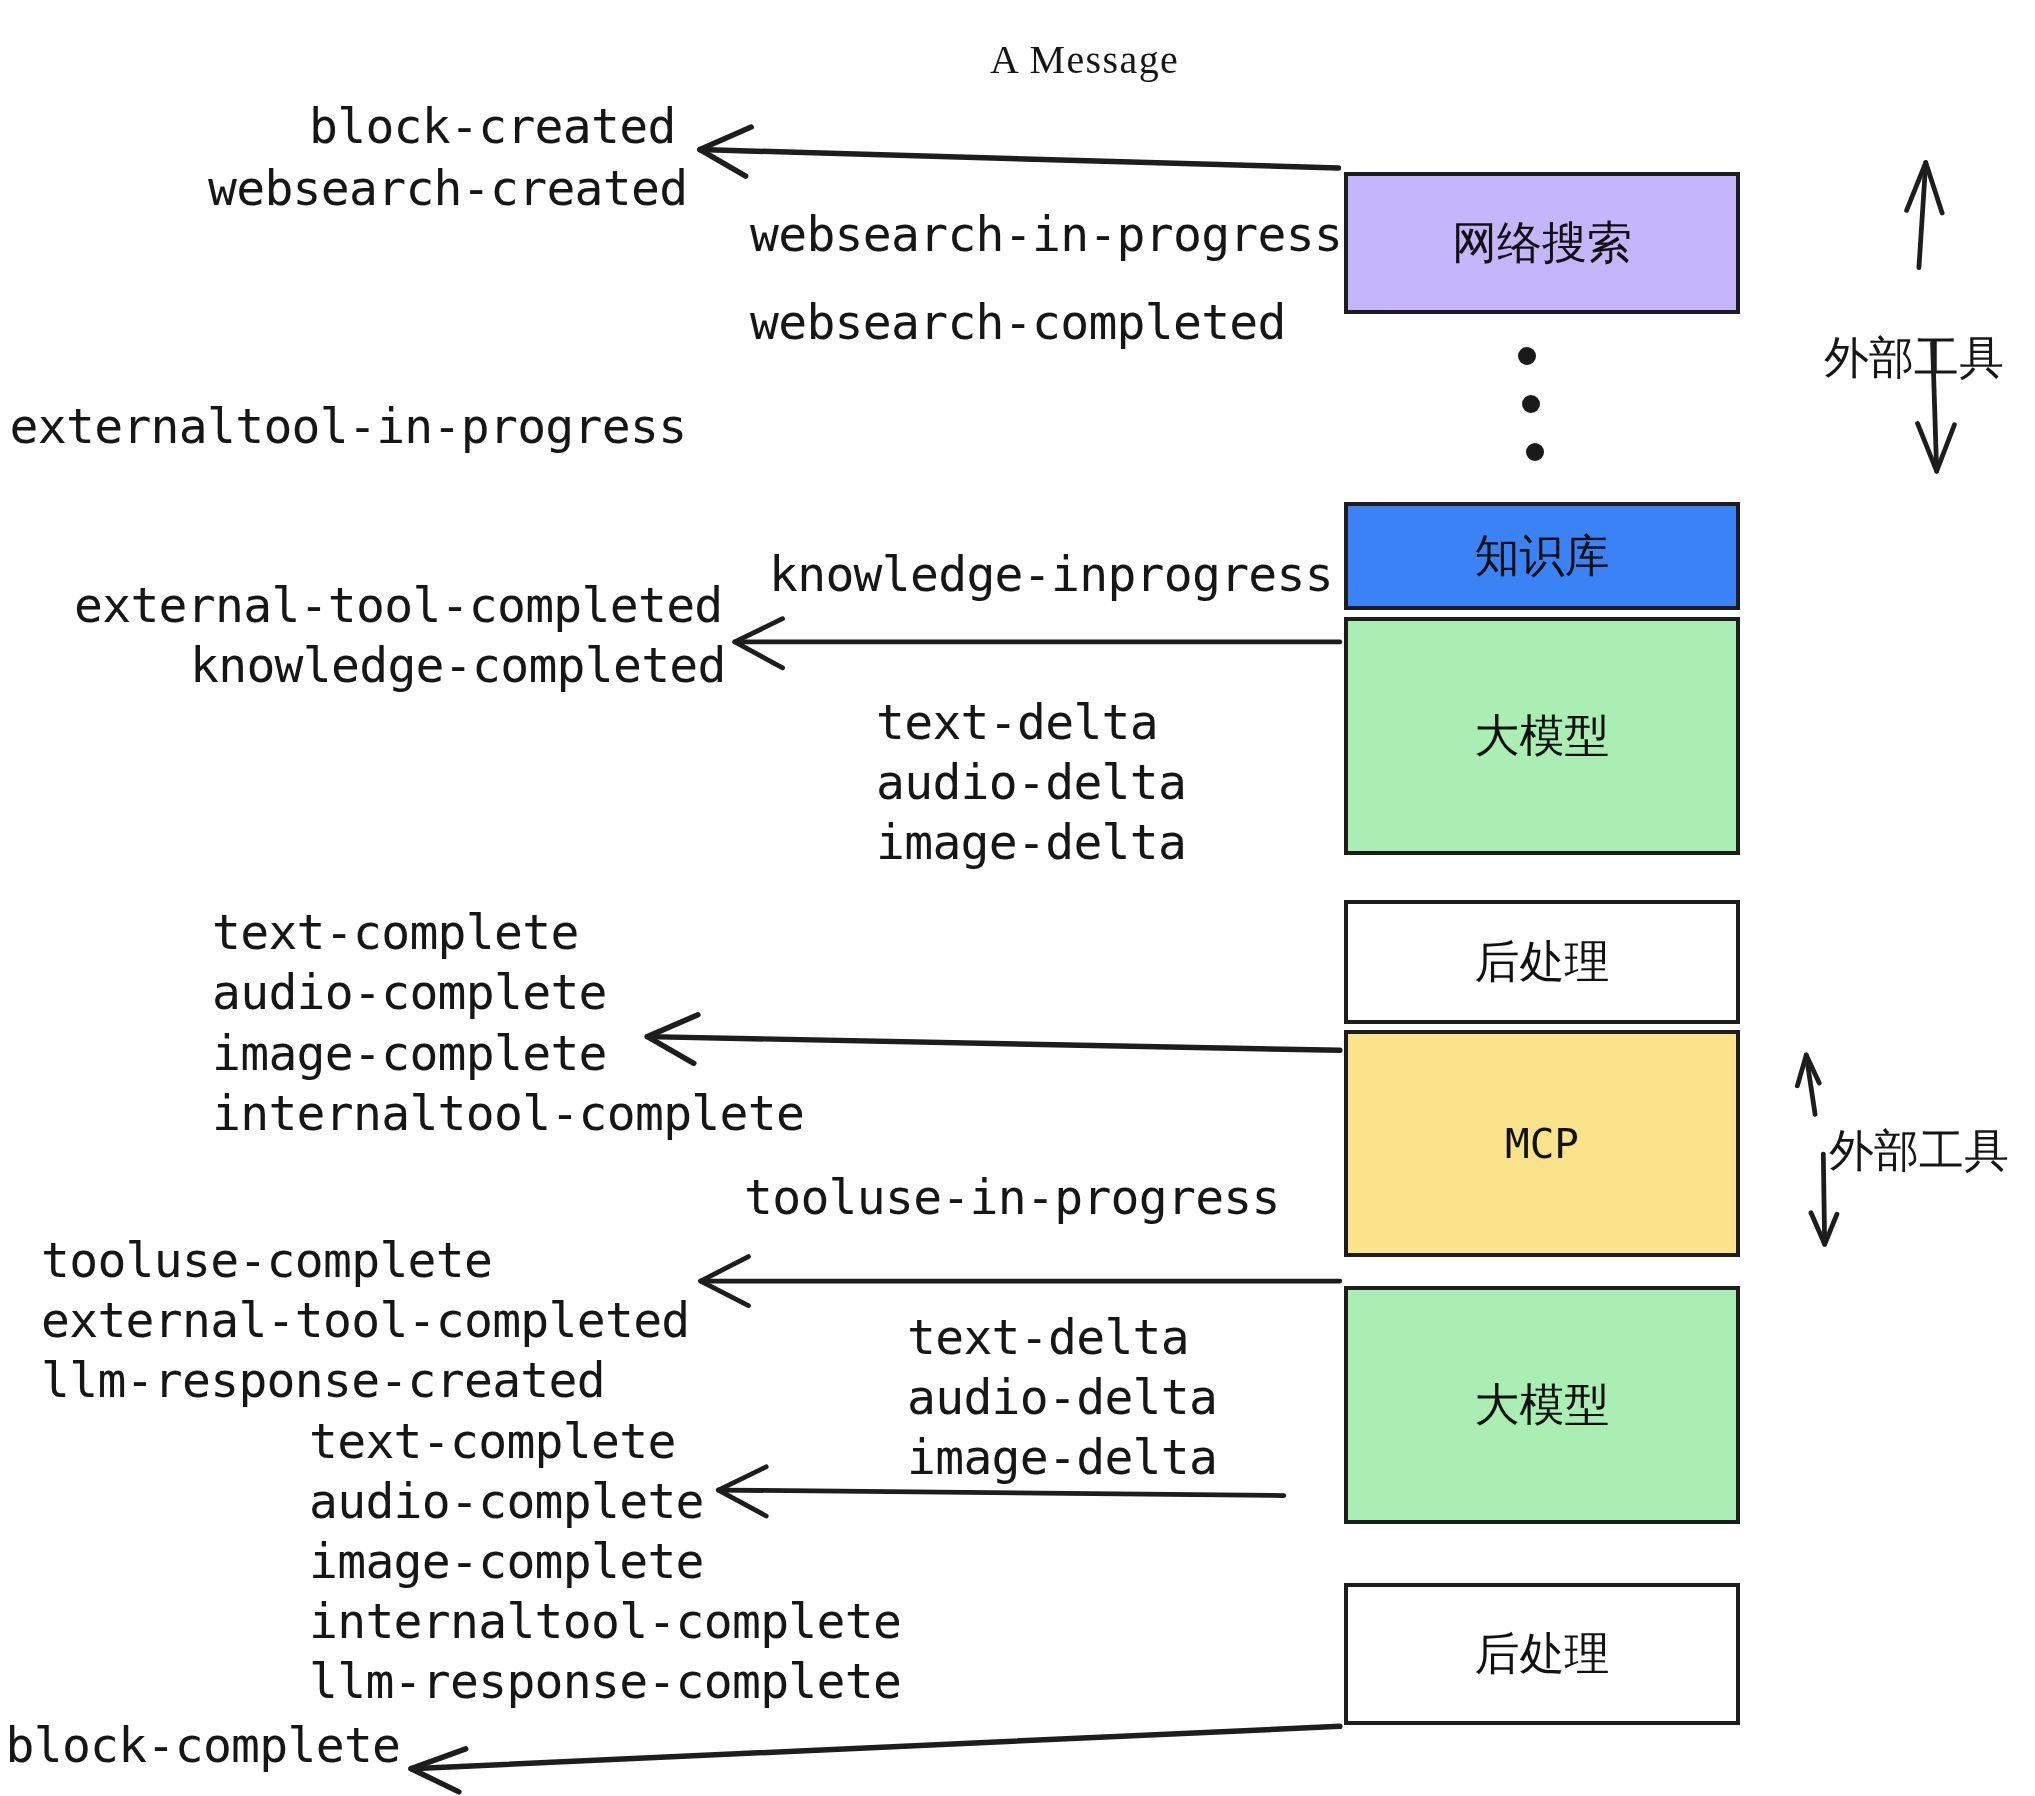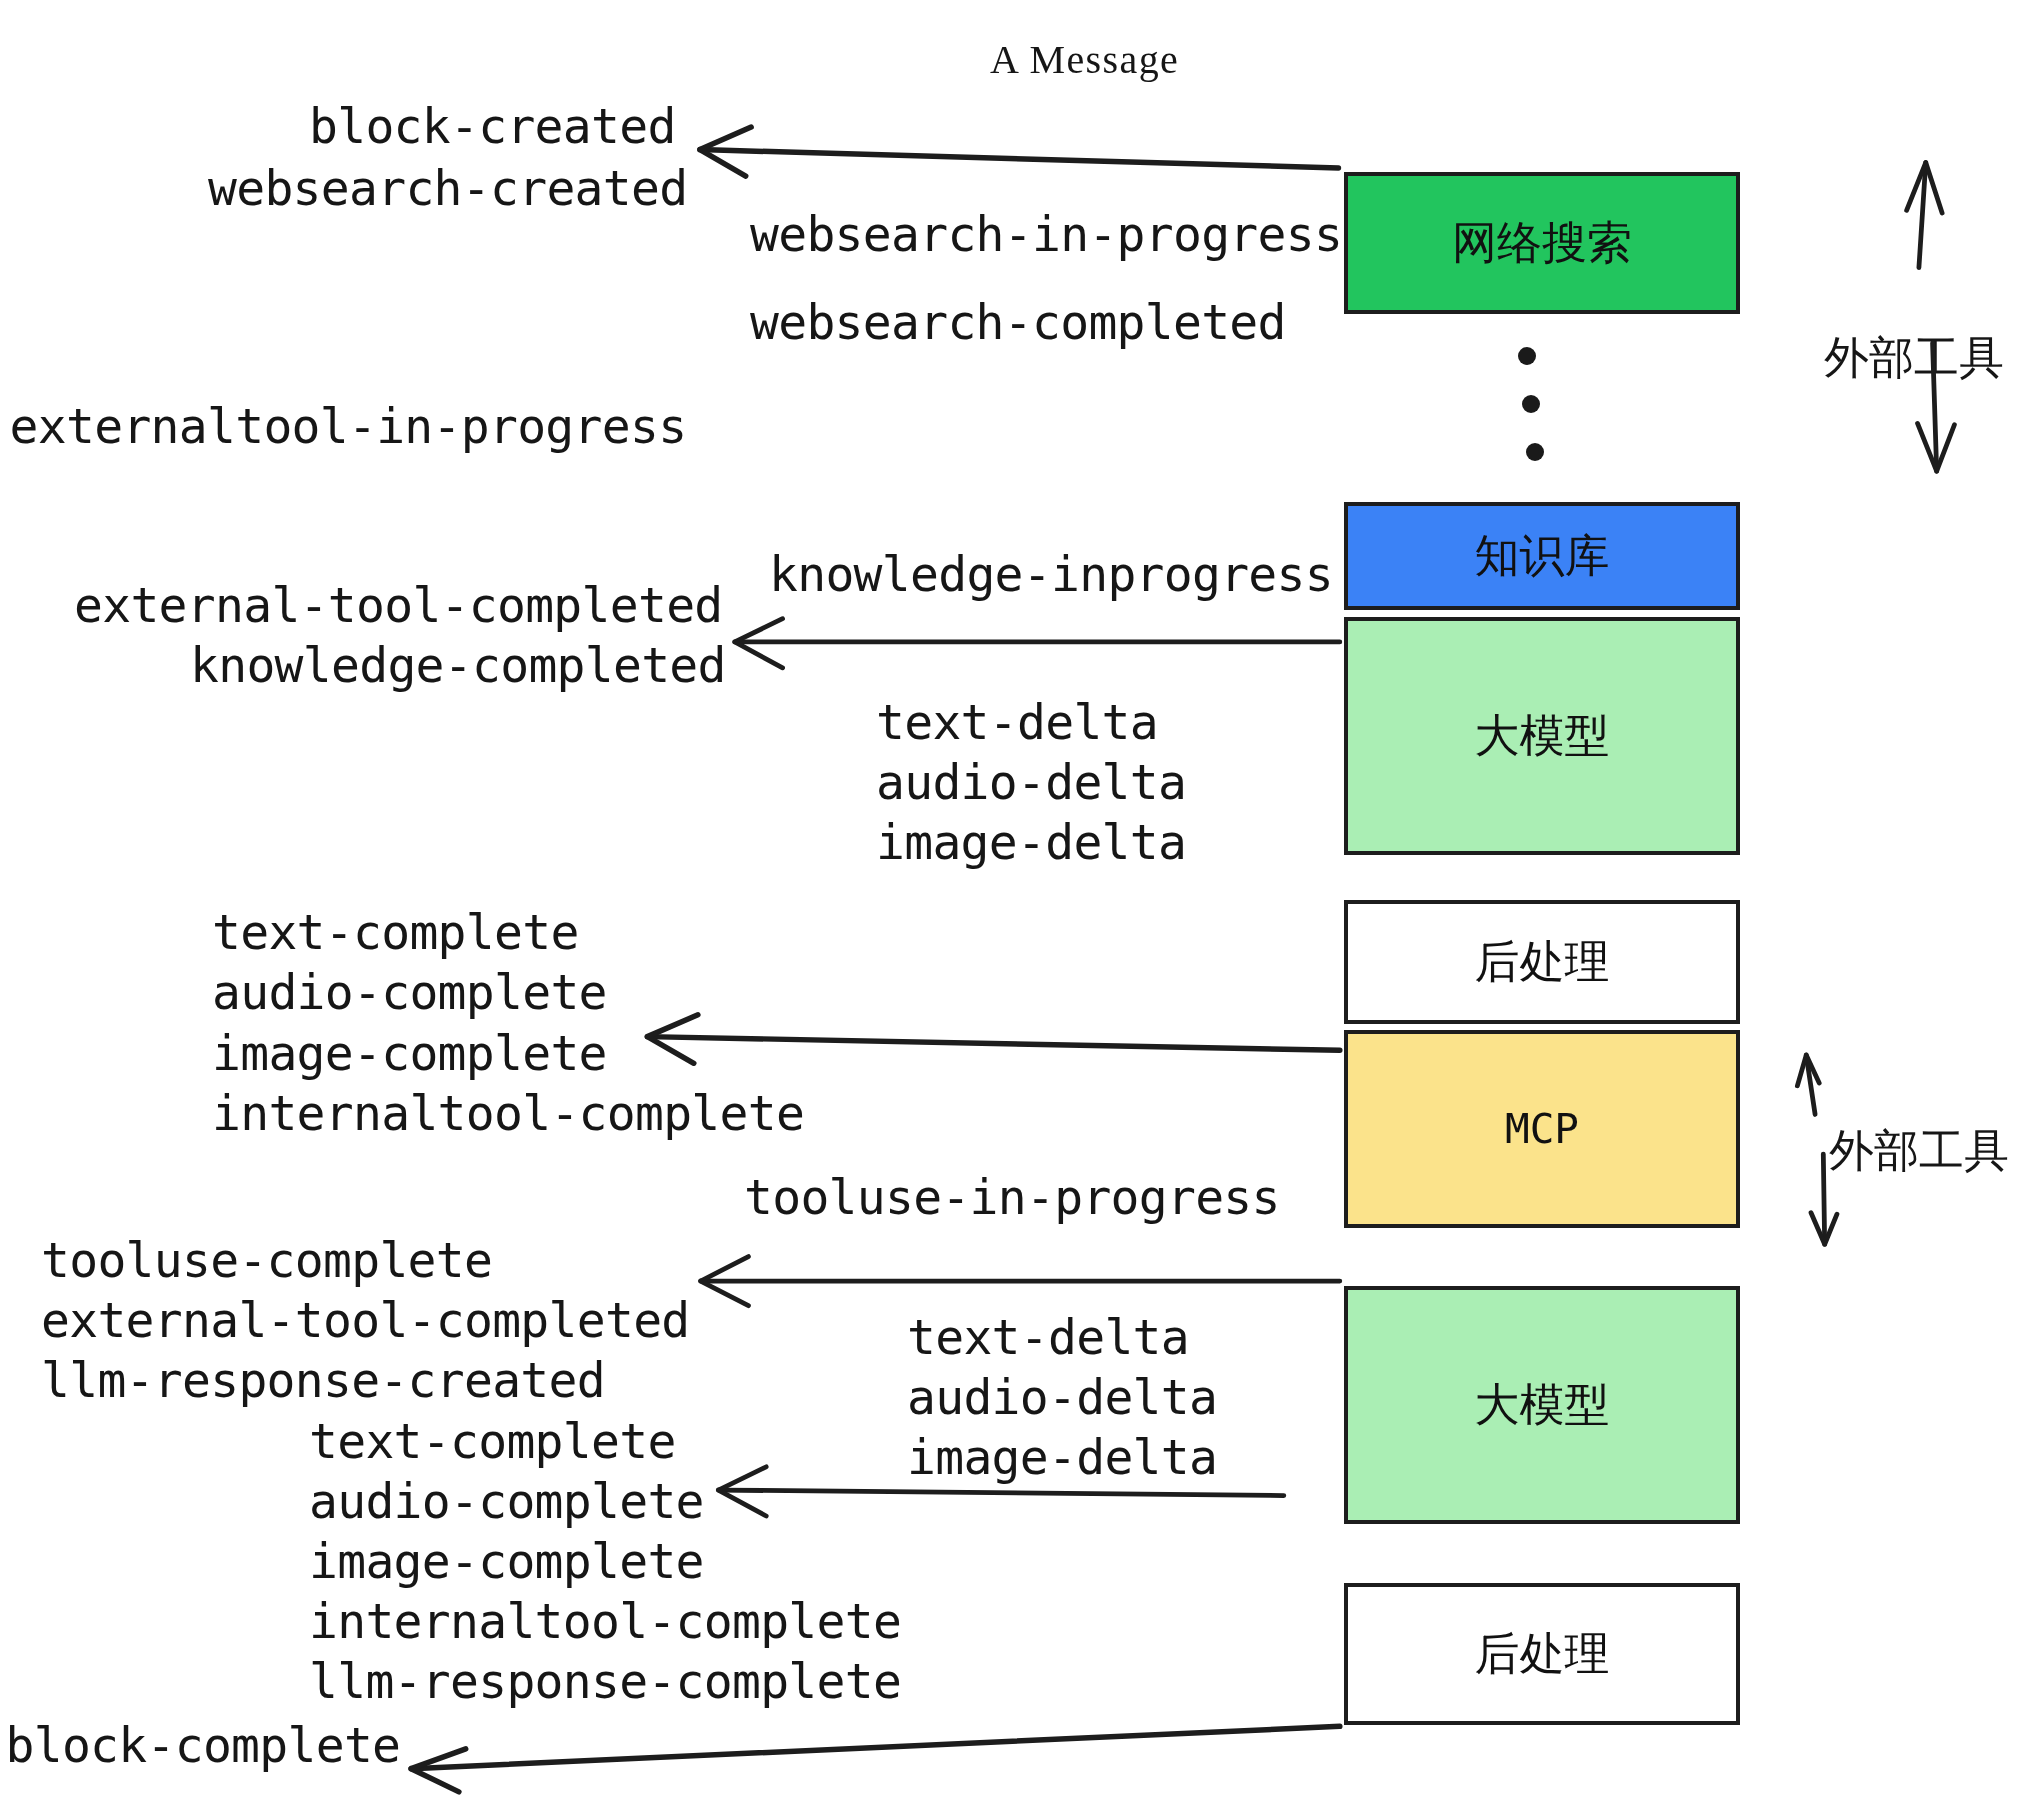--- a/index.html
+++ b/index.html
@@ -112,37 +112,37 @@
   <div class="lbl" style="left:907px; top:1433px;">image-delta</div>
 
   <div class="lbl" style="left:309px; top:1417px;">text-complete</div>
   <div class="lbl" style="left:309px; top:1477px;">audio-complete</div>
   <div class="lbl" style="left:309px; top:1537px;">image-complete</div>
   <div class="lbl" style="left:309px; top:1597px;">internaltool-complete</div>
   <div class="lbl" style="left:309px; top:1657px;">llm-response-complete</div>
 
   <div class="lbl" style="left:5.5px; top:1721px;">block-complete</div>
 
-  <div class="box" style="left:1344px; top:172px; width:396px; height:142px; background:#22c55e;">
+  <div class="box" style="left:1344px; top:172px; width:396px; height:142px; background:#c4b5fd;">
     <span>网络搜索</span>
   </div>
 
   <div class="box" style="left:1344px; top:502px; width:396px; height:108px; background:#3b82f6;">
     <span>知识库</span>
   </div>
 
   <div class="box" style="left:1344px; top:617px; width:396px; height:238px; background:#aaeeb4;">
     <span>大模型</span>
   </div>
 
   <div class="box" style="left:1344px; top:900px; width:396px; height:124px; background:#ffffff;">
     <span>后处理</span>
   </div>
 
-  <div class="box mono-label" style="left:1344px; top:1030px; width:396px; height:198px; background:#fbe38b;">
+  <div class="box mono-label" style="left:1344px; top:1030px; width:396px; height:227px; background:#fbe38b;">
     <span>MCP</span>
   </div>
 
   <div class="box" style="left:1344px; top:1286px; width:396px; height:238px; background:#aaeeb4;">
     <span>大模型</span>
   </div>
 
   <div class="box" style="left:1344px; top:1583px; width:396px; height:142px; background:#ffffff;">
     <span>后处理</span>
   </div>

